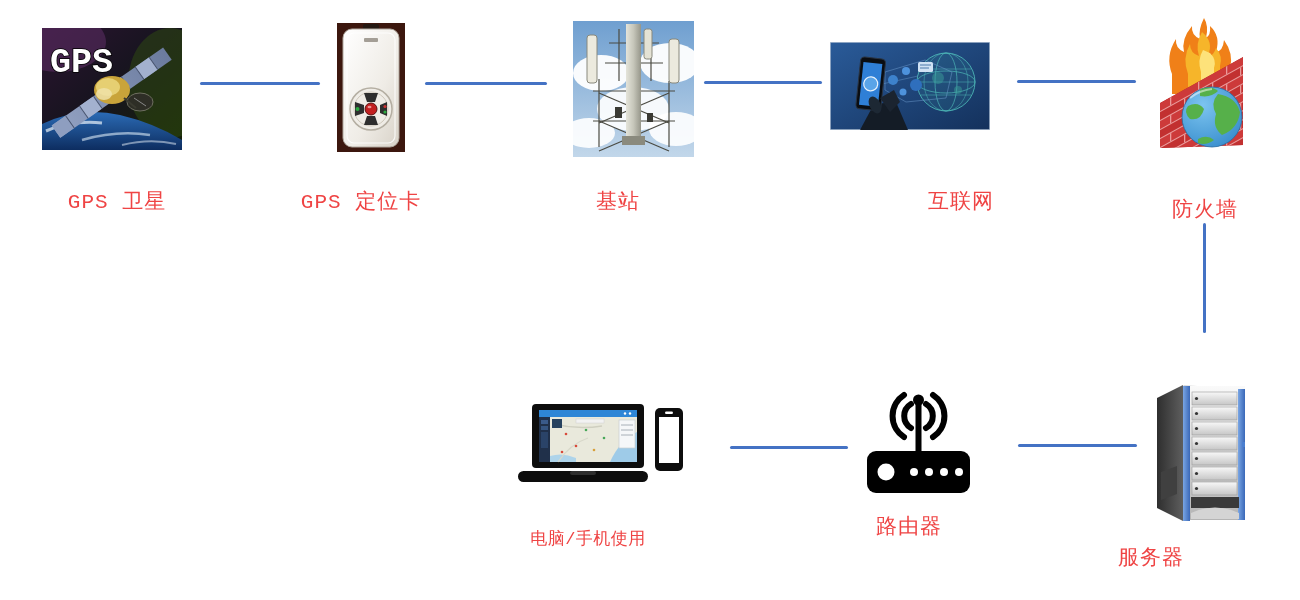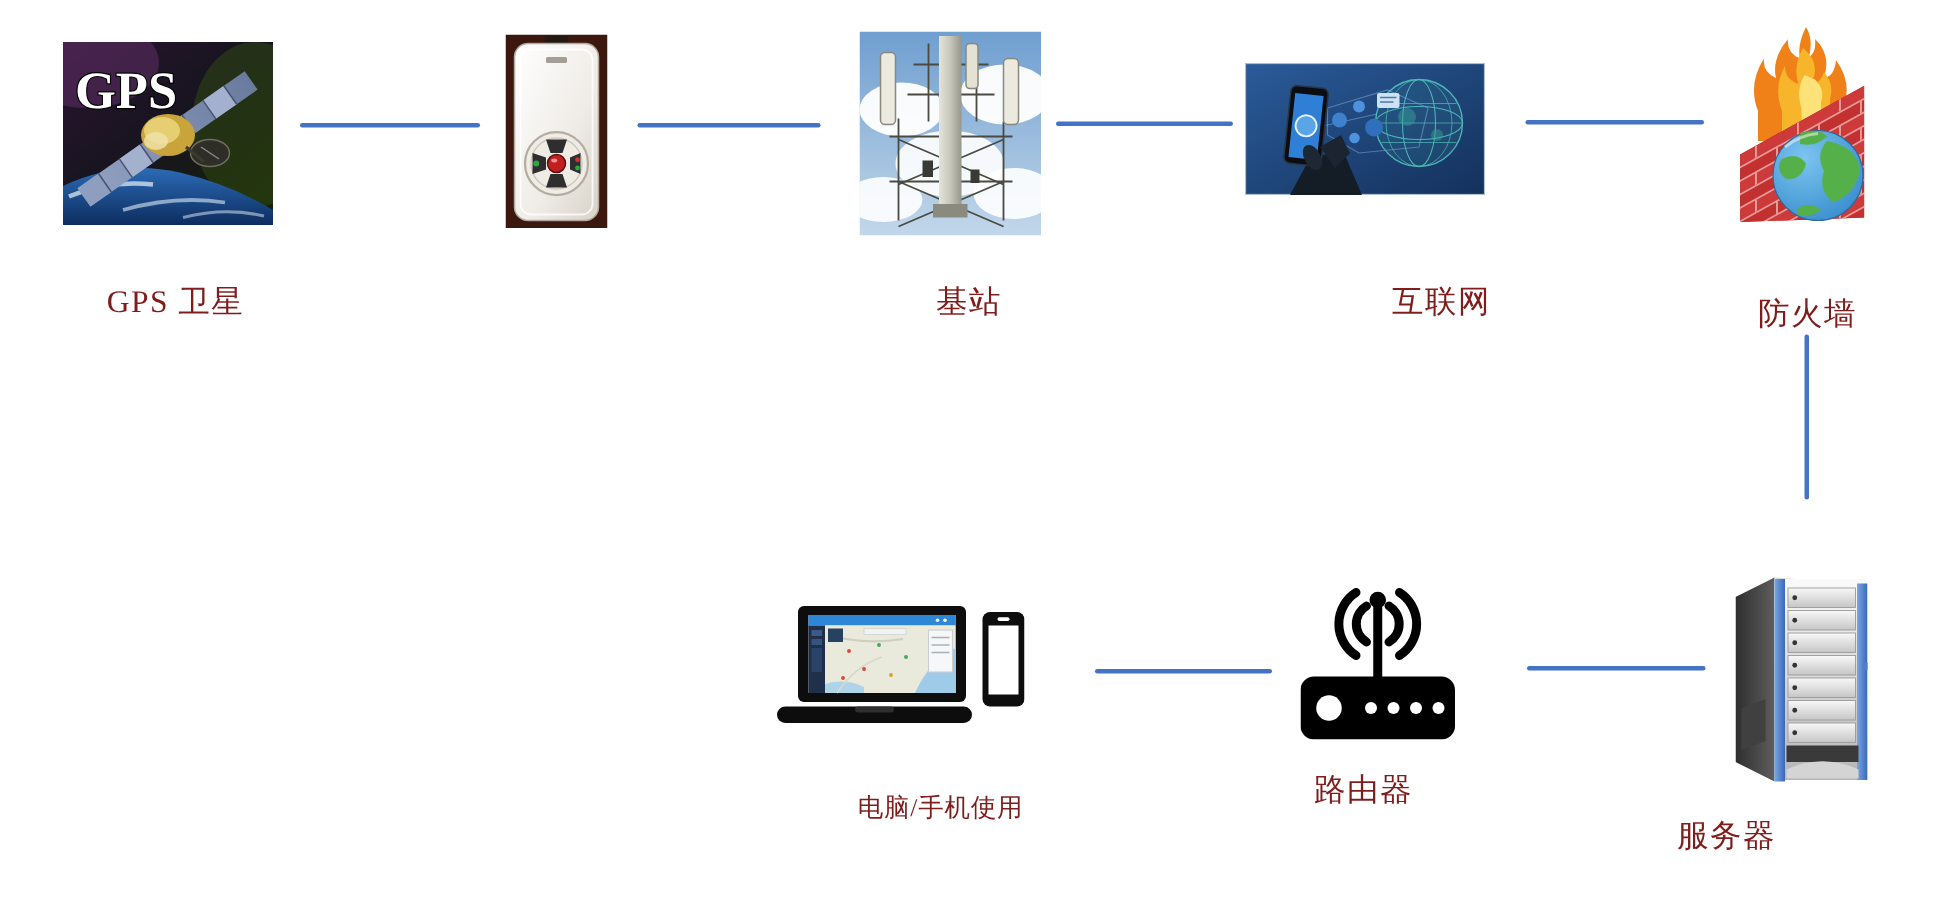--- a/index.html
+++ b/index.html
@@ -1,25 +1,25 @@
 <!DOCTYPE html>
 <html><head>
 <meta charset="utf-8">
 <style>
   html,body{margin:0;padding:0;background:#fff;}
   #stage{
     position:relative;width:1300px;height:600px;background:#ffffff;overflow:hidden;
-    font-family:Liberation Serif, serif;
+    font-family:Liberation Mono, monospace;
   }
   .node-img{position:absolute;display:block;}
   .node-label{
     position:absolute;transform:translateX(-50%);
-    font-size:21px;color:#7f1d1d;letter-spacing:1px;white-space:nowrap;
+    font-size:21px;color:#ef4444;letter-spacing:1px;white-space:nowrap;
   }
-  .node-label.small{font-size:17px;letter-spacing:0.5px;margin-left:39px;}
+  .node-label.small{font-size:17px;letter-spacing:0.5px;}
   .edge{position:absolute;background:#4472c4;border-radius:2px;}
   .edge.h{height:3px;}
   .edge.v{width:3px;}
 </style>
 </head>
 <body>
 
 <div id="stage">
 
   <svg class="node-img" style="left:42px;top:28px" width="140" height="122" viewBox="0 0 140 122">
@@ -388,20 +388,21 @@
 
   <div class="edge h" style="left:200px;top:82px;width:120px"></div>
   <div class="edge h" style="left:425px;top:82px;width:122px"></div>
   <div class="edge h" style="left:704px;top:81px;width:118px"></div>
   <div class="edge h" style="left:1017px;top:80px;width:119px"></div>
   <div class="edge v" style="left:1203px;top:223px;height:110px"></div>
   <div class="edge h" style="left:730px;top:446px;width:118px"></div>
   <div class="edge h" style="left:1018px;top:444px;width:119px"></div>
 
   <div class="node-label" style="left:117px;top:187px">GPS 卫星</div>
-  <div class="node-label" style="left:646px;top:187px">基站</div>
+  <div class="node-label" style="left:361px;top:187px">GPS 定位卡</div>
+  <div class="node-label" style="left:618px;top:187px">基站</div>
   <div class="node-label" style="left:961px;top:187px">互联网</div>
   <div class="node-label" style="left:1205px;top:195px">防火墙</div>
   <div class="node-label small" style="left:588px;top:527px">电脑/手机使用</div>
   <div class="node-label" style="left:909px;top:512px">路由器</div>
   <div class="node-label" style="left:1151px;top:543px">服务器</div>
 
 </div>
 
 </body></html>

